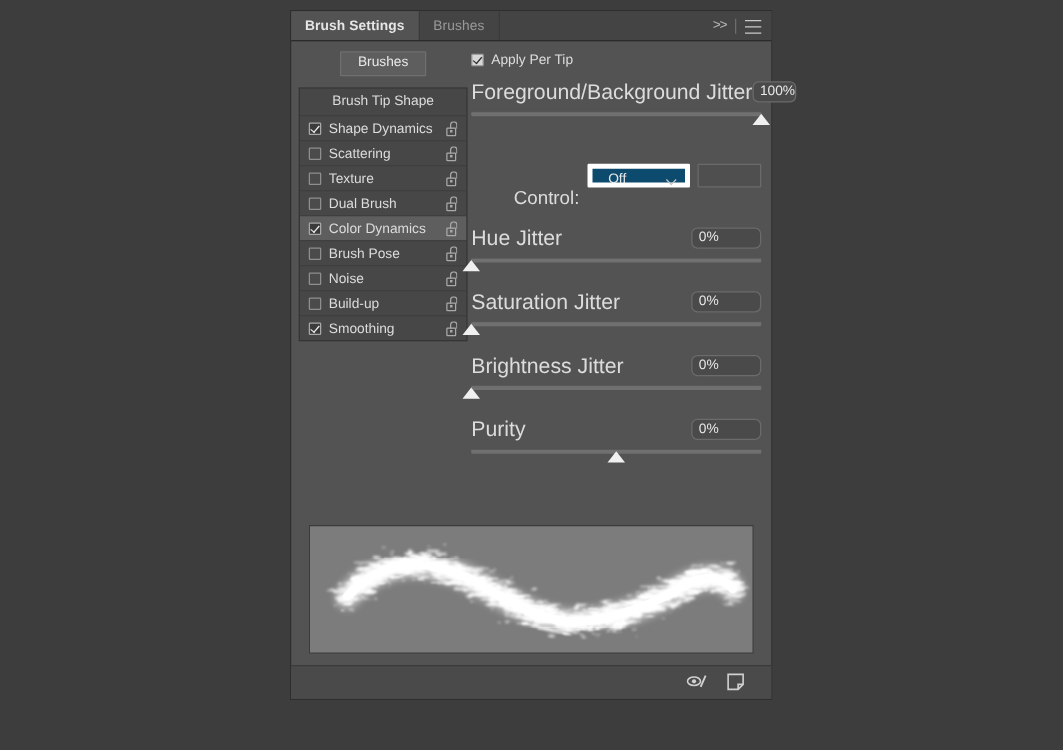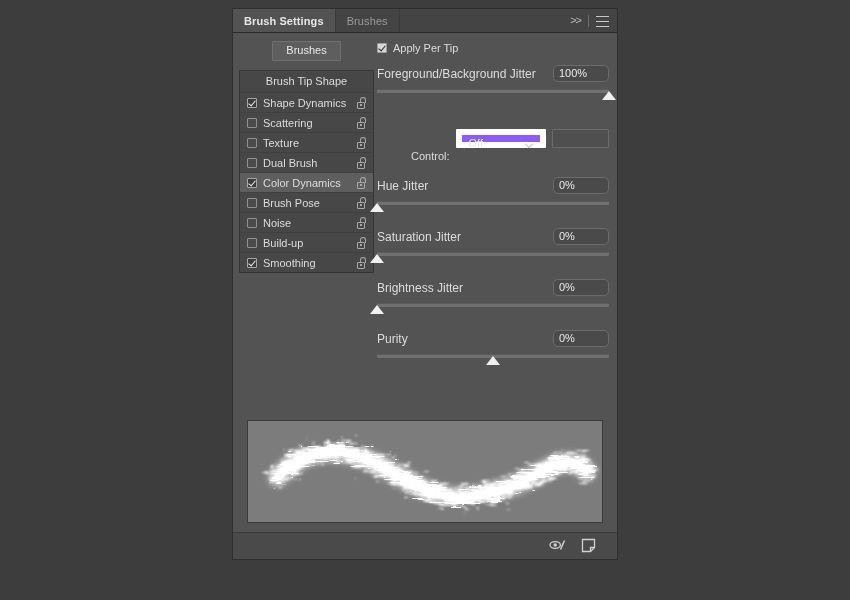--- a/index.html
+++ b/index.html
@@ -243,21 +243,21 @@
   }
 
   .field-row {
     display: flex;
     align-items: center;
     justify-content: space-between;
     height: 19px;
     margin-top: 4px;
   }
   .field-label {
-    font-size: 12px;
+    font-size: 17px;
     color: #dcdcdc;
     white-space: nowrap;
   }
   .numbox {
     width: 56px;
     height: 17px;
     box-sizing: border-box;
     background: #4a4a4a;
     border: 1px solid #6b6b6b;
     color: #e8e8e8;
@@ -293,37 +293,37 @@
     transform: translateX(-7px);
   }
 
   .control-row {
     display: flex;
     align-items: center;
     margin-top: 12px;
     gap: 6px;
   }
   .control-label {
-    font-size: 11px;
+    font-size: 15px;
     color: #dcdcdc;
     margin-left: 34px;
     margin-top: 36px;
   }
   .select {
     position: relative;
     width: 92px;
     height: 19px;
     box-sizing: border-box;
-    background: #8b5cf6;
-    border: 6px solid #ffffff;
+    background: #0c4a6e;
+    border: 4px solid #ffffff;
     border-radius: 1px;
     color: #e8e8e8;
     font-size: 11px;
     line-height: 17px;
-    padding-left: 7px;
+    padding-left: 13px;
   }
   .select .chev {
     position: absolute;
     right: 7px;
     top: 6px;
     width: 7px;
     height: 4px;
   }
   .select .chev::after {
     content: "";

